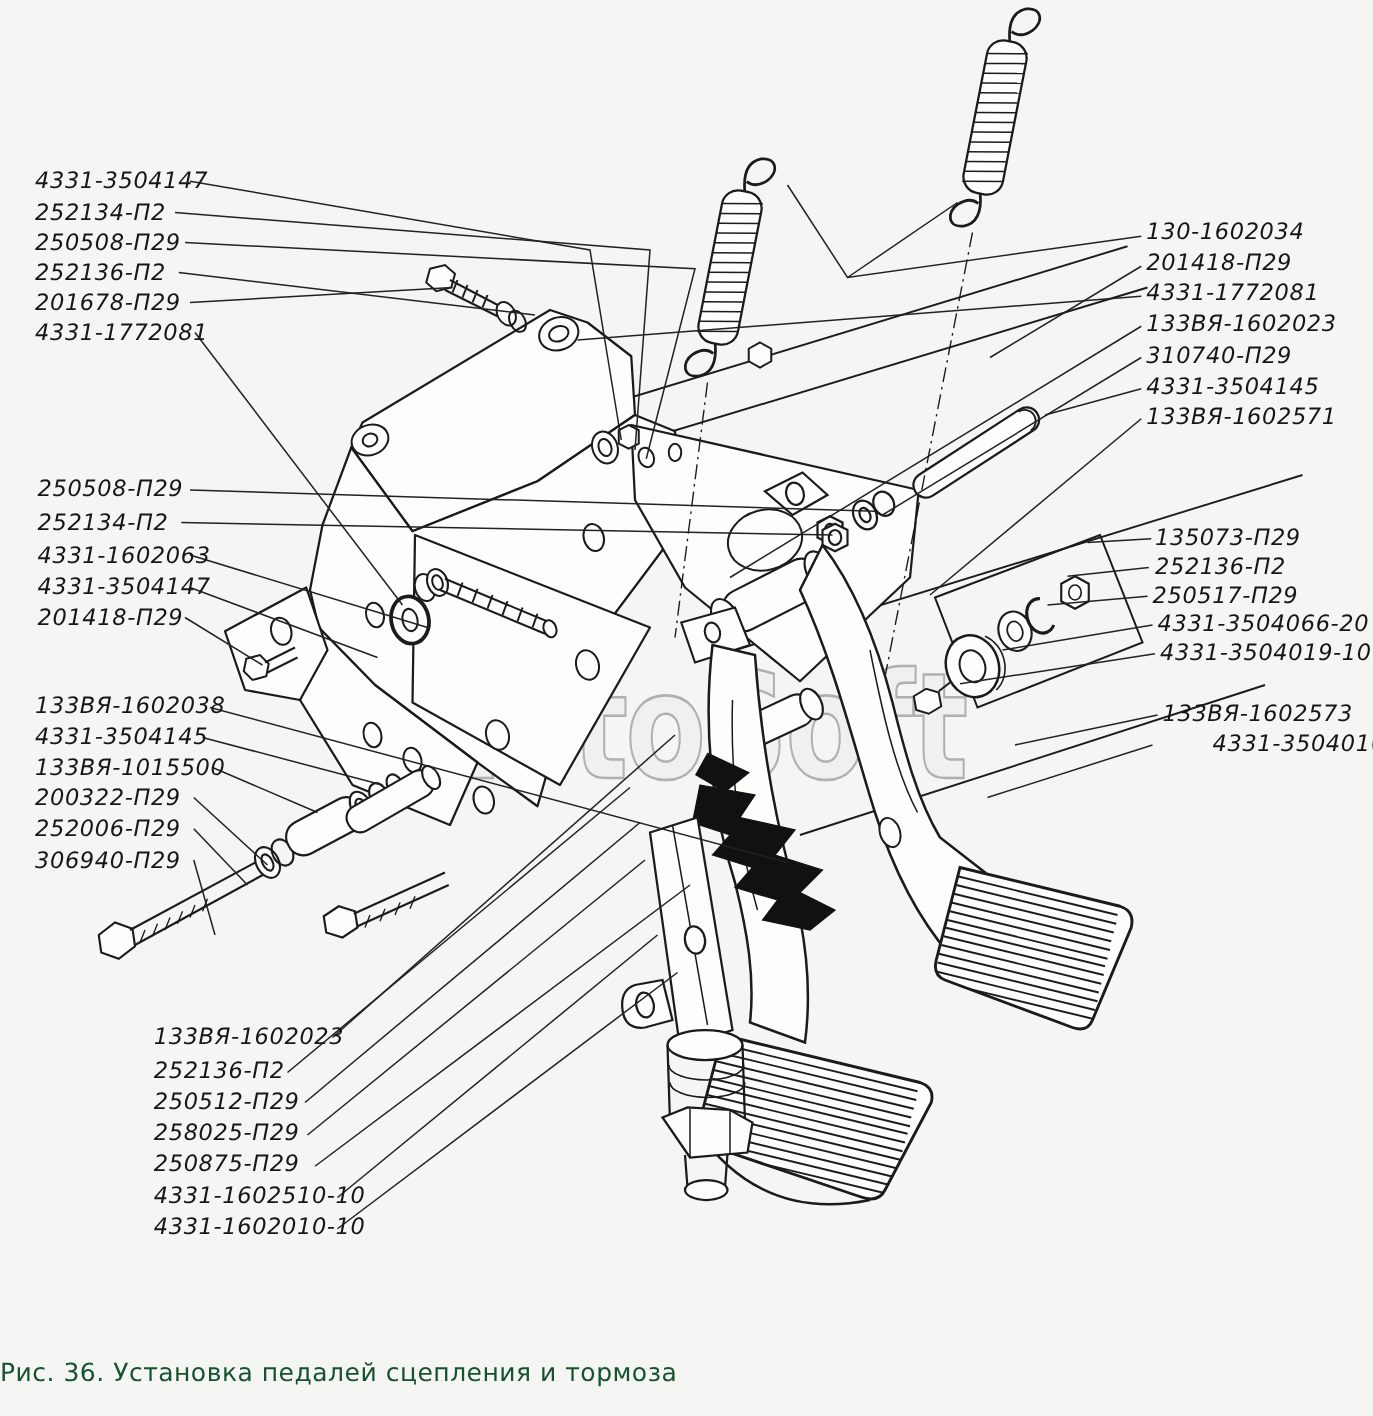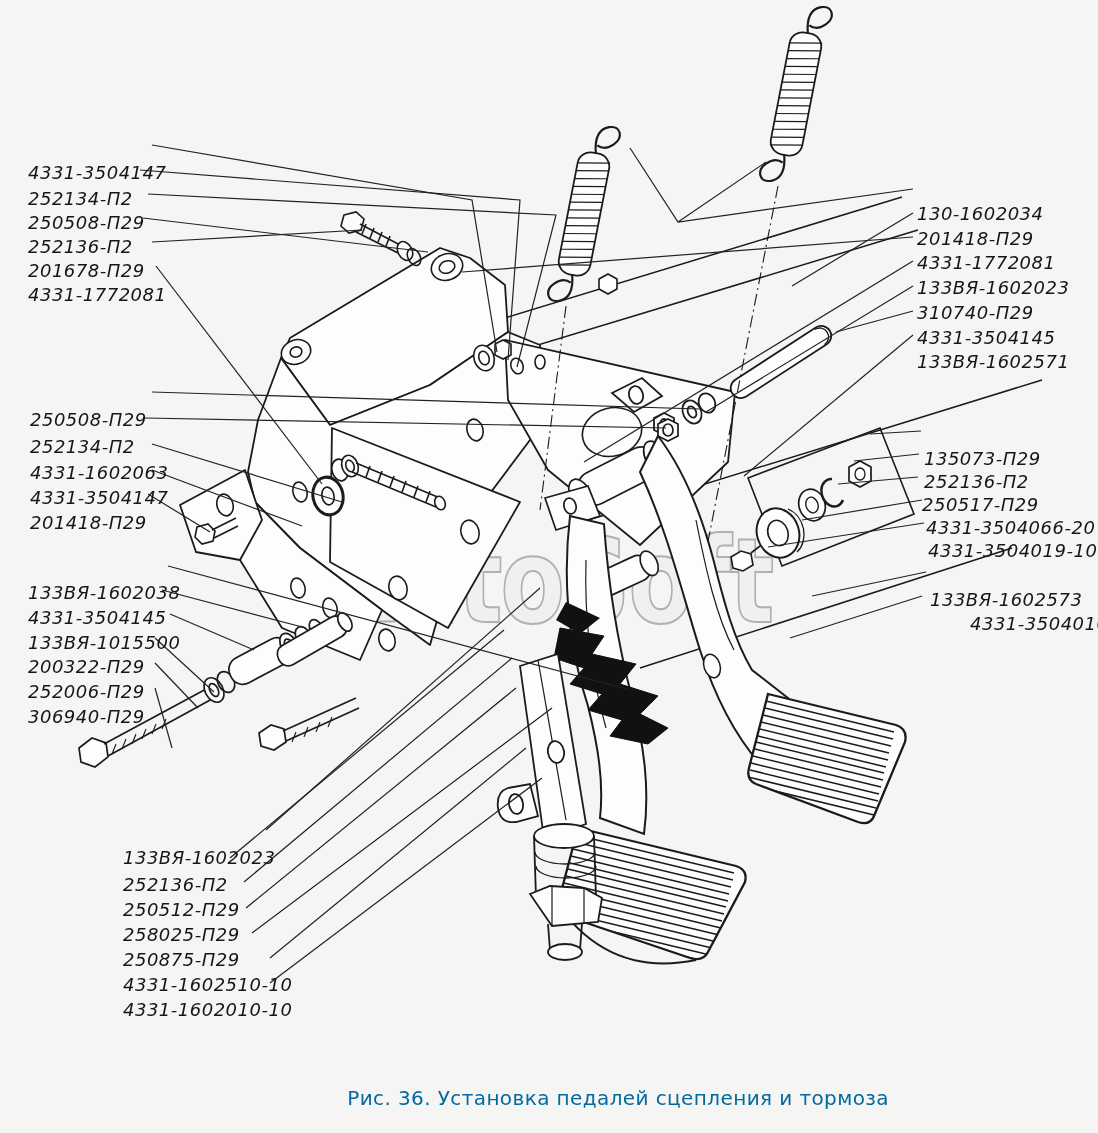--- a/index.html
+++ b/index.html
@@ -11,29 +11,28 @@
     overflow:hidden;
   }
   .stage{position:absolute;inset:0;}
   svg{position:absolute;left:0;top:0;}
   .callout{
     position:absolute;
     font:italic 18px/22px "DejaVu Sans", sans-serif;
     letter-spacing:.5px;
     color:#161616;
     white-space:nowrap;
-    margin-top:28px;
   }
   .caption{
     position:absolute;
     left:0;top:1086px;width:889px;
-    text-align:right;
+    text-align:left;
     font:20px/24px "DejaVu Sans", sans-serif;
     letter-spacing:.4px;
-    color:#0369a1;
+    color:#14532d;
   }
 </style>
 </head>
 <body>
 
 <div class="stage">
 
 <svg width="1098" height="1133" viewBox="0 0 1098 1133">
   <defs>
     <clipPath id="padR">

